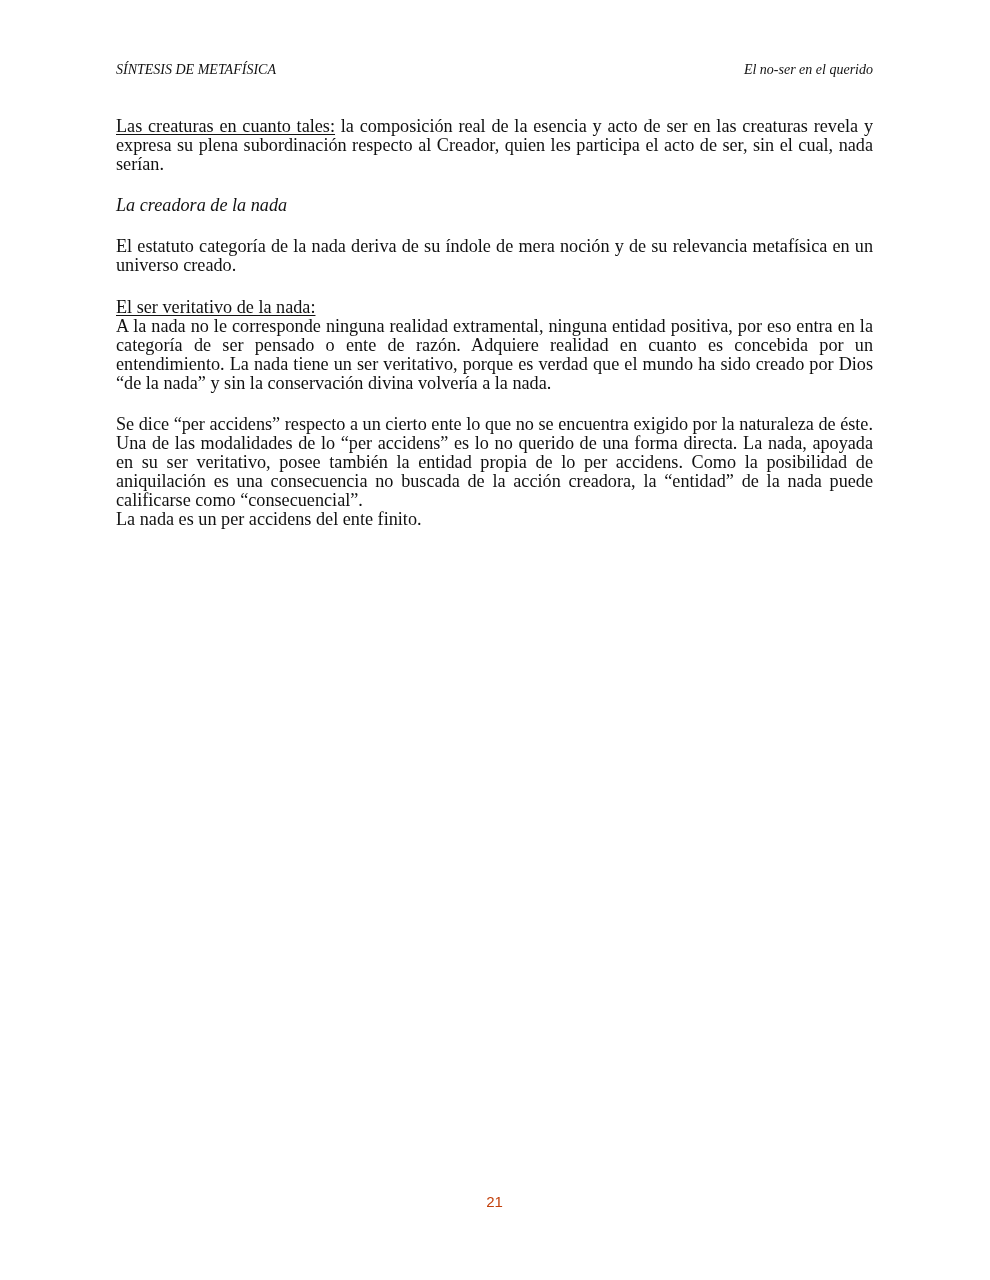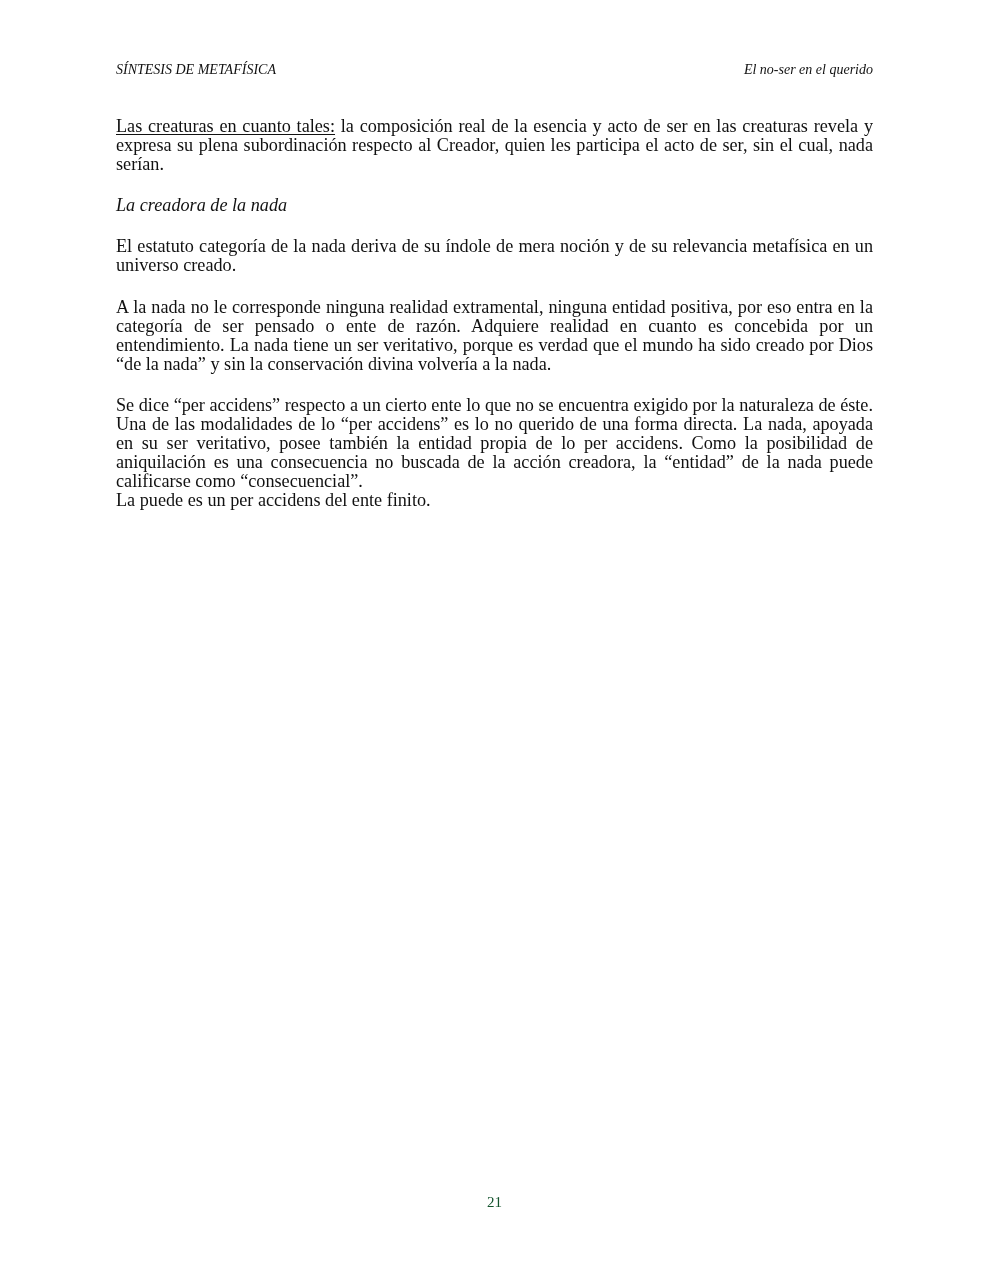--- a/index.html
+++ b/index.html
@@ -57,24 +57,24 @@
     }
     .it {
       font-style: italic;
     }
     .page-number {
       position: absolute;
       top: 1193px;
       left: 0;
       width: 757px;
       text-align: center;
-      font-family: Liberation Serif, serif;
+      font-family: Liberation Sans, sans-serif;
       font-size: 15px;
       line-height: 18px;
-      color: #14532d;
+      color: #c2410c;
     }
   </style>
 </head>
 <body>
 
 <div class="page">
 
   <div class="running-header">
     <span class="left">SÍNTESIS DE METAFÍSICA</span>
     <span class="right">El no-ser en el querido</span>
@@ -87,24 +87,25 @@
     <div class="gap"></div>
 
     <p class="it">La creadora de la nada</p>
 
     <div class="gap"></div>
 
     <p>El estatuto categoría de la nada deriva de su índole de mera noción y de su relevancia metafísica en un universo creado.</p>
 
     <div class="gap"></div>
 
+    <p><span class="u">El ser veritativo de la nada:</span></p>
     <p>A la nada no le corresponde ninguna realidad extramental, ninguna entidad positiva, por eso entra en la categoría de ser pensado o ente de razón. Adquiere realidad en cuanto es concebida por un entendimiento. La nada tiene un ser veritativo, porque es verdad que el mundo ha sido creado por Dios “de la nada” y sin la conservación divina volvería a la nada.</p>
 
     <div class="gap"></div>
 
     <p>Se dice “per accidens” respecto a un cierto ente lo que no se encuentra exigido por la naturaleza de éste. Una de las modalidades de lo “per accidens” es lo no querido de una forma directa. La nada, apoyada en su ser veritativo, posee también la entidad propia de lo per accidens. Como la posibilidad de aniquilación es una consecuencia no buscada de la acción creadora, la “entidad” de la nada puede calificarse como “consecuencial”.</p>
-    <p>La puede es un per accidens del ente finito.</p>
+    <p>La nada es un per accidens del ente finito.</p>
 
   </div>
 
   <div class="page-number">21</div>
 
 </div>
 
 </body></html>

